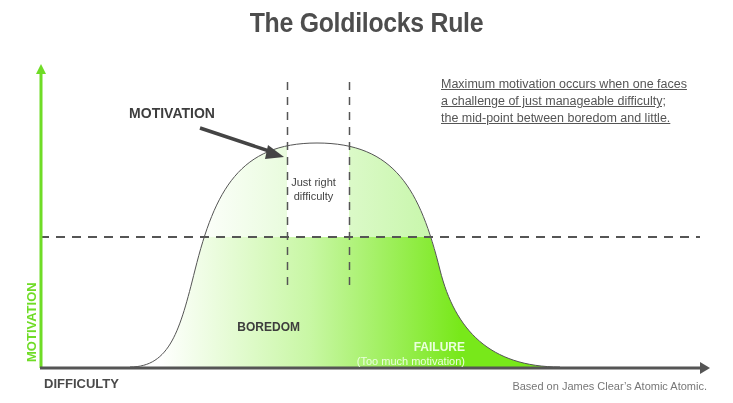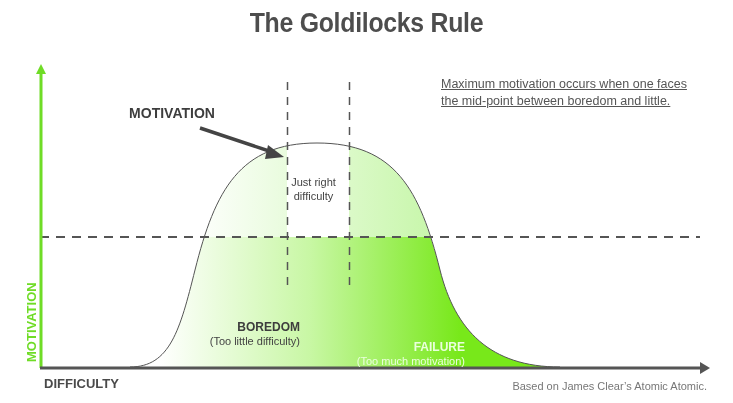--- a/index.html
+++ b/index.html
@@ -21,20 +21,21 @@
   .credit { position: absolute; right: 26px; top: 380px; font-size: 11px; color: #777777; }
   svg { position: absolute; left: 0; top: 0; }
 </style>
 </head>
 <body>
 
 <div class="title">The Goldilocks Rule</div>
 
 <div class="desc">
   <div>Maximum motivation occurs when one faces</div>
+  <div>a challenge of just manageable difficulty;</div>
   <div>the mid-point between boredom and little.</div>
 </div>
 
 <svg width="733" height="403" viewBox="0 0 733 403">
   <defs>
     <linearGradient id="gradLow" x1="0" y1="0" x2="1" y2="0" gradientUnits="userSpaceOnUse">
       <stop offset="0" stop-color="#ffffff"></stop>
     </linearGradient>
     <linearGradient id="gBottom" gradientUnits="userSpaceOnUse" x1="160" y1="0" x2="460" y2="0">
       <stop offset="0" stop-color="#ffffff"></stop>
@@ -77,21 +78,20 @@
   <div>MOTIVATION</div>
 </div>
 
 <div class="just-right">
   <div>Just right</div>
   <div>difficulty</div>
 </div>
 
 <div class="boredom">
   <div class="region-title">BOREDOM</div>
-  <div class="region-sub">(Too little difficulty)</div>
 </div>
 
 <div class="failure">
   <div class="region-title">FAILURE</div>
   <div class="region-sub">(Too much motivation)</div>
 </div>
 
 <div class="x-label">DIFFICULTY</div>
 <div class="y-label">MOTIVATION</div>
 <div class="credit">Based on James Clear’s Atomic Atomic.</div>

